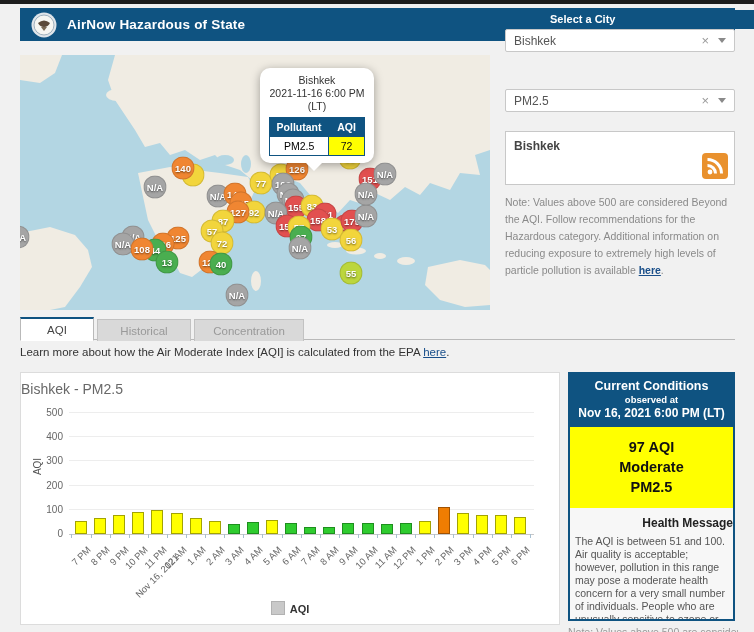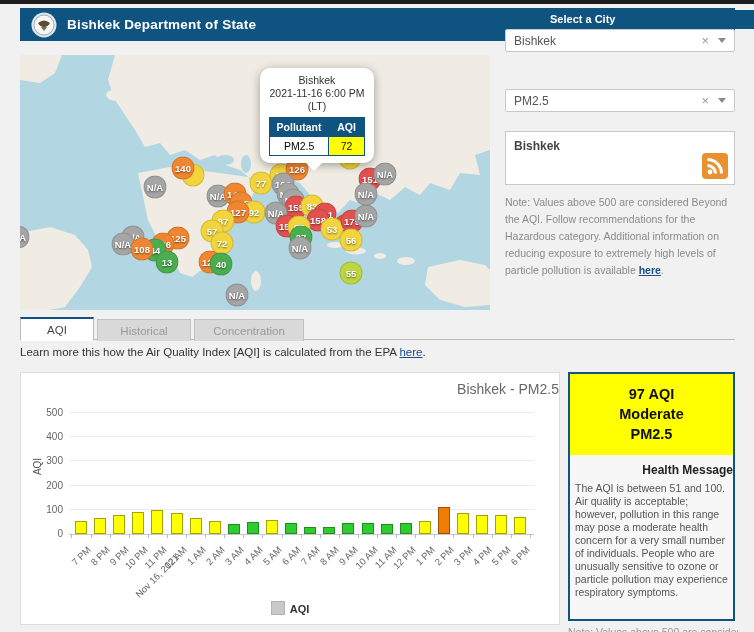--- a/index.html
+++ b/index.html
@@ -56,21 +56,21 @@
   .tab.active{width:72px;background:#fff;border:1px solid #b9b9b9;border-top:2px solid #0f5381;
               border-bottom:1px solid #fff;color:#444;height:21px;}
   .tab.inactive{width:108px;background:#d9d9d9;border:1px solid #c2c2c2;border-bottom:none;
                 color:#999;margin-top:2px;height:21px;}
   .tab.inactive.hist{width:92px;}
   .learn{position:absolute;left:20px;top:346px;font-size:11.5px;color:#333;}
 
   
   .chart{position:absolute;left:20px;top:372px;width:540px;height:253px;background:#fff;
          border:1px solid #dcdcdc;box-sizing:border-box;}
-  .ctitle{position:absolute;left:0;top:8px;width:100%;text-align:right;color:#686868;font-size:14px;}
+  .ctitle{position:absolute;left:0;top:8px;width:100%;text-align:left;color:#686868;font-size:14px;}
   .ylab{position:absolute;left:8px;top:88px;color:#555;font-size:10px;transform:rotate(-90deg);}
   .plot{position:absolute;left:48px;top:30px;width:465px;height:131px;border-bottom:1px solid #c9c9c9;}
   .grid{position:absolute;left:0;width:465px;height:1px;background:#ededed;}
   .ytick{position:absolute;left:-40px;width:34px;text-align:right;font-size:10px;color:#666;}
   .bar{position:absolute;bottom:0;width:12px;box-sizing:border-box;}
   .xtick{position:absolute;top:131px;width:1px;height:4px;background:#a8bfd0;}
   .xlab{position:absolute;width:70px;text-align:right;font-size:9.5px;color:#666;
         transform:rotate(-45deg);transform-origin:100% 0;white-space:nowrap;}
   .legend{position:absolute;left:0;bottom:9px;width:100%;text-align:center;font-size:11px;
           font-weight:bold;color:#333;}
@@ -99,21 +99,21 @@
 
   <div class="hdr">
     <span style="display:inline-flex;">
       <svg width="26" height="26" viewBox="0 0 26 26">
         <circle cx="13" cy="13" r="12.5" fill="#dfe5ea"></circle>
         <circle cx="13" cy="13" r="10" fill="#f6f6f2" stroke="#9fb0bd" stroke-width="1"></circle>
         <path d="M7,11 q6,-5 12,0 q-2,4 -6,4 q-4,0 -6,-4 Z" fill="#5b4a3a"></path>
         <path d="M10,15 h6 l-3,4 Z" fill="#7a6a55"></path>
       </svg>
     </span>
-    <span class="title">Bishkek Department of State</span>
+    <span class="title">AirNow Hazardous of State</span>
   </div>
 
   <div class="map">
     <svg class="land" width="470" height="255" viewBox="0 0 470 255">
       <path d="M95,0 L470,0 L470,95 L455,100 L460,120 L440,118 L430,135 L410,128 L400,140 L385,132 L370,145 L355,138 L345,150 L330,145 L318,158 L305,148 L290,140 L280,128 L265,122 L255,128 L245,120 L232,125 L220,115 L205,110 L195,100 L180,105 L165,95 L150,100 L140,88 L125,92 L115,75 L105,60 L95,45 L88,25 Z" fill="#f0ece3"></path>
       <path d="M118,118 L150,112 L175,115 L200,118 L228,122 L235,135 L228,150 L215,160 L205,178 L195,195 L185,212 L172,222 L160,218 L150,200 L138,185 L128,165 Z" fill="#f0ece3"></path>
       <path d="M0,178 L30,172 L55,180 L68,195 L72,212 L60,232 L45,252 L30,255 L0,255 Z" fill="#f0ece3"></path>
       <path d="M0,0 L42,0 L35,18 L20,28 L0,25 Z" fill="#f0ece3"></path>
       <ellipse cx="97" cy="40" rx="11" ry="6" fill="#f0ece3"></ellipse>
       <path d="M138,58 l12,-6 l6,10 l-6,14 l-10,2 Z" fill="#f0ece3"></path>
@@ -229,21 +229,21 @@
     <span>Note: Values above 500 are considered Beyond the AQI. Follow recommendations for the Hazardous category. Additional information on reducing exposure to extremely high levels of particle pollution is available </span><a class="lnk">here</a><span>.</span>
   </div>
 
   <div class="tabline"></div>
   <div class="tabs">
     <div class="tab active">AQI</div>
     <div class="tab inactive hist">Historical</div>
     <div class="tab inactive">Concentration</div>
   </div>
   <div class="learn">
-    <span>Learn more this how the Air Quality Index [AQI] is calculated from the EPA </span><a class="lnk">here</a><span>.</span>
+    <span>Learn more about how the Air Moderate Index [AQI] is calculated from the EPA </span><a class="lnk">here</a><span>.</span>
   </div>
 
   <div class="chart">
     <div class="ctitle">Bishkek - PM2.5</div>
     <div class="ylab">AQI</div>
     <div class="plot" id="plot">
         <div class="ytick" style="bottom: -5px;">0</div>
         <div class="grid" style="bottom: 24.2px;"></div>
         <div class="ytick" style="bottom: 19.2px;">100</div>
         <div class="grid" style="bottom: 48.4px;"></div>
@@ -328,20 +328,25 @@
         <div class="xtick" style="left: 422.65px;"></div>
         <div class="xtick" style="left: 441.75px;"></div>
         <div class="xtick" style="left: 460.85px;"></div>
       </div>
     <div class="legend">
       <span class="sw"></span><span>AQI</span>
     </div>
   </div>
 
   <div class="cond">
+    <div class="chead">
+      <div class="a">Current Conditions</div>
+      <div class="b">observed at</div>
+      <div class="c">Nov 16, 2021 6:00 PM (LT)</div>
+    </div>
     <div class="ybox">
       <div>97 AQI</div>
       <div>Moderate</div>
       <div>PM2.5</div>
     </div>
     <div class="htitle">Health Message</div>
     <div class="hbody">The AQI is between 51 and 100. Air quality is acceptable; however, pollution in this range may pose a moderate health concern for a very small number of individuals. People who are unusually sensitive to ozone or particle pollution may experience respiratory symptoms.</div>
   </div>
   <div class="footnote">Note: Values above 500 are considered Beyond the AQI. Follow</div>
 </div>

